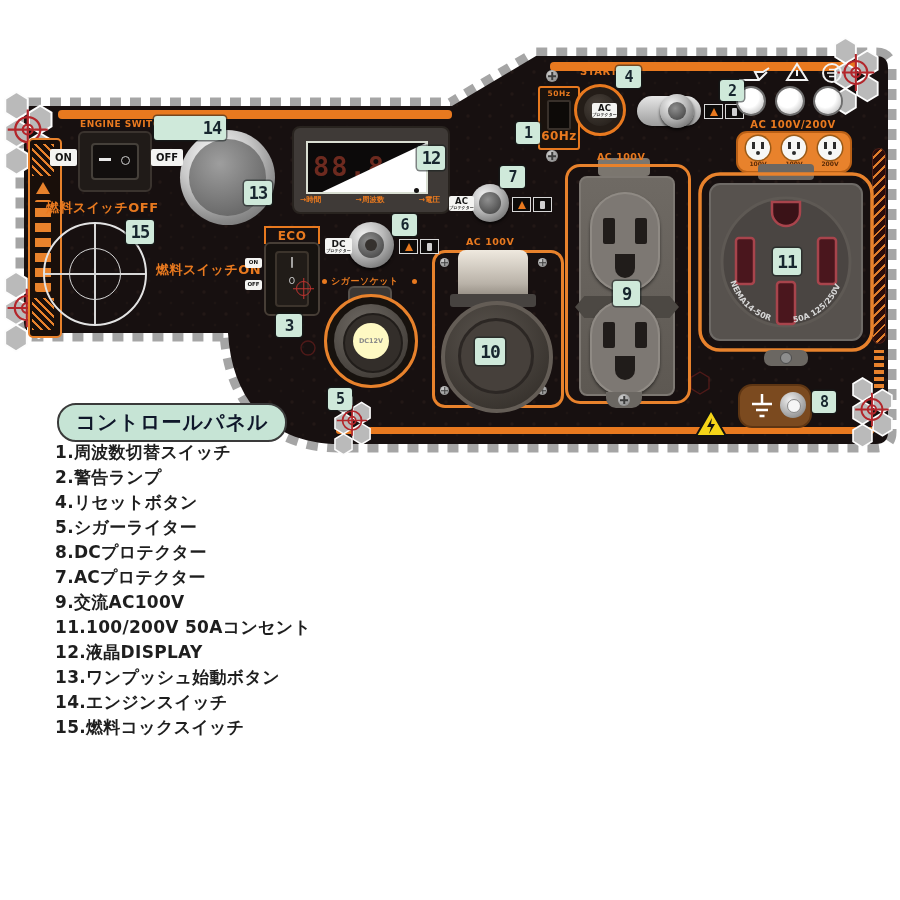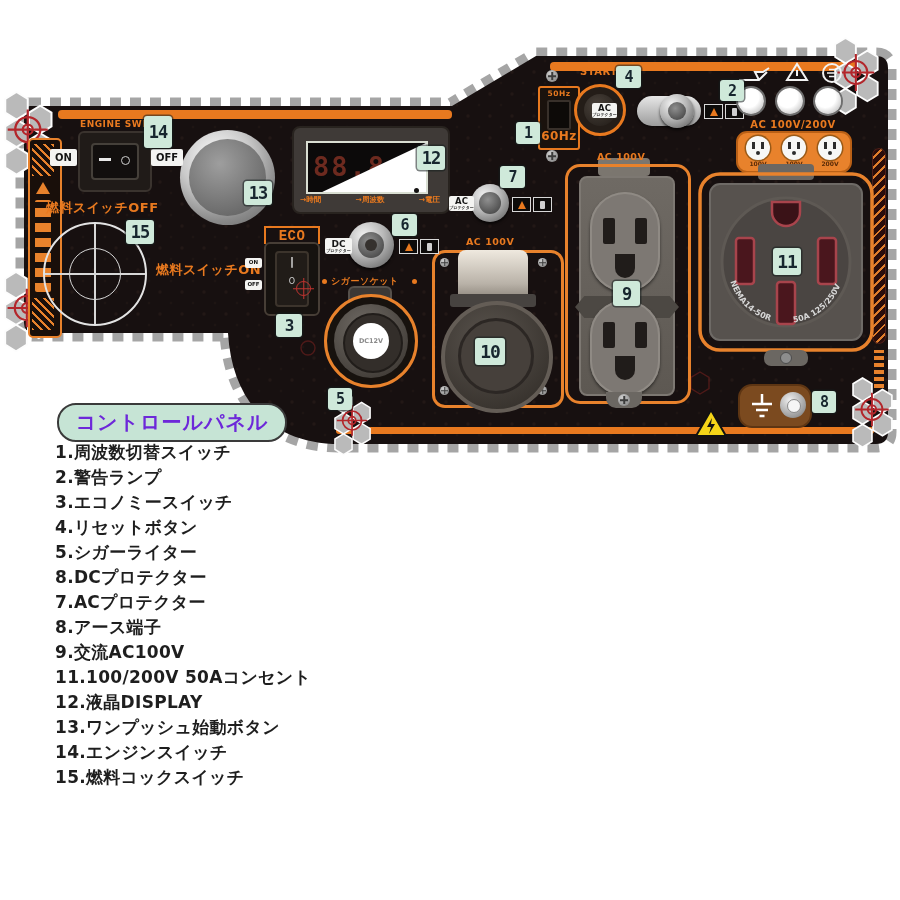--- a/index.html
+++ b/index.html
@@ -33,21 +33,21 @@
   .screw::before,.screw::after{content:"";position:absolute;background:#3c3c3c;}
   .screw::before{left:50%;top:15%;bottom:15%;width:1.5px;transform:translateX(-50%);}
   .screw::after{top:50%;left:15%;right:15%;height:1.5px;transform:translateY(-50%);}
   .crossmark{position:absolute;border:1.5px solid #c13430;border-radius:50%;z-index:12;}
   .crossmark::before,.crossmark::after{content:"";position:absolute;background:#c13430;}
   .crossmark::before{left:50%;top:-4px;bottom:-4px;width:1.5px;transform:translateX(-50%);}
   .crossmark::after{top:50%;left:-4px;right:-4px;height:1.5px;transform:translateY(-50%);}
   
   .pill{position:absolute;left:57px;top:403px;width:226px;height:35px;background:#c6e4d5;
         border:2px solid #3a3a3a;border-radius:19px;display:flex;align-items:center;
-        justify-content:center;font-size:20px;font-weight:bold;color:#6d28d9;letter-spacing:1px;z-index:5;}
+        justify-content:center;font-size:20px;font-weight:bold;color:#0f172a;letter-spacing:1px;z-index:5;}
   .legend{position:absolute;left:55px;top:441px;z-index:5;}
   .legend div{height:25px;font-size:17px;font-weight:bold;color:#1e1e1e;letter-spacing:.3px;}
   
   .oframe{position:absolute;border:3px solid #e8822c;border-radius:15px;z-index:10;}
   .slot{position:absolute;background:#201c1a;border-radius:2px;}
   .lampface{position:absolute;border-radius:50%;
      background:radial-gradient(circle at 40% 35%,#ffffff 45%,#d9d9d9 70%,#9a9a9a);
      box-shadow:0 0 0 2px #6f6f6f;z-index:12;}
   .roundel{position:absolute;width:24px;height:24px;border-radius:50%;background:#f7f7f5;
      box-shadow:0 0 0 1.5px #9a5a17;z-index:13;}
@@ -134,21 +134,21 @@
   <div class="abs" style="left:78px;top:131px;width:70px;height:57px;background:#201b18;
        border:2px solid #3a332e;border-radius:6px;z-index:10;">
     <div class="abs" style="left:11px;top:10px;width:44px;height:33px;background:#120f0e;
          border:2px solid #45403a;border-radius:4px;">
       <div class="abs" style="left:6px;top:13px;width:12px;height:2.5px;background:#e9e9e9;"></div>
       <div class="abs" style="left:28px;top:11px;width:7px;height:7px;border:1.5px solid #cfcfcf;border-radius:50%;"></div>
     </div>
   </div>
   <div class="chip" style="left:50px;top:149px;width:27px;height:17px;font-size:10px;">ON</div>
   <div class="chip" style="left:151px;top:149px;width:32px;height:17px;font-size:10px;">OFF</div>
-  <div class="badge" style="left:144px;top:116px;width:28px;height:32px;font-size:17px;">14</div>
+  <div class="badge" style="left:154px;top:116px;width:28px;height:24px;font-size:17px;padding-left:44px;">14</div>
 
   <div class="abs" style="left:180px;top:130px;width:95px;height:95px;border-radius:50%;z-index:10;
        background:radial-gradient(circle at 38% 30%,#ffffff,#c9c9c9 40%,#8a8a8a 70%,#5f5f5f);"></div>
   <div class="abs" style="left:189px;top:139px;width:77px;height:77px;border-radius:50%;z-index:11;
        background:radial-gradient(circle at 40% 32%,#9e9e9e,#6a6a6a 75%);"></div>
   <div class="badge" style="left:244px;top:181px;width:28px;height:24px;font-size:17px;z-index:31;">13</div>
 
   <div class="abs" style="left:292px;top:126px;width:154px;height:84px;background:#3f3a37;
        border:2px solid #28231f;border-radius:8px;z-index:10;">
     <div class="abs" style="left:12px;top:13px;width:118px;height:49px;background:#0c0a0a;
@@ -173,21 +173,21 @@
        border-radius:50%;z-index:10;">
     <div class="abs" style="left:24px;top:24px;width:50px;height:50px;border:1.5px solid #d7d7d7;border-radius:50%;"></div>
     <div class="abs" style="left:0;top:49px;width:100px;height:1.5px;background:#d7d7d7;"></div>
     <div class="abs" style="left:49px;top:0;width:1.5px;height:100px;background:#d7d7d7;"></div>
   </div>
   <div class="olabel" style="left:156px;top:261px;font-size:13px;">燃料スイッチON</div>
   <div class="badge" style="left:126px;top:220px;width:28px;height:24px;font-size:17px;">15</div>
 
   <div class="abs" style="left:264px;top:226px;width:52px;height:16px;border:2px solid #e8791f;
        border-bottom:none;display:flex;align-items:center;justify-content:center;z-index:10;">
-    <span class="olabel" style="position:static;font-size:14px;font-family:Liberation Mono, monospace;">ECO</span>
+    <span class="olabel" style="position:static;font-size:12px;">ECO</span>
   </div>
   <div class="abs" style="left:264px;top:242px;width:52px;height:70px;background:#16120f;
        border:2px solid #473e36;border-radius:6px;z-index:10;">
     <div class="abs" style="left:9px;top:7px;width:30px;height:52px;background:#211c18;
          border:2px solid #3c342c;border-radius:4px;color:#e9e9e9;text-align:center;">
       <div style="font-size:11px;font-weight:bold;line-height:18px;">|</div>
       <div style="font-size:8px;line-height:22px;color:#cfcfcf;">O</div>
     </div>
   </div>
   <div class="chip" style="left:245px;top:258px;width:17px;height:10px;font-size:5.5px;">ON</div>
@@ -384,37 +384,35 @@
   <div class="abs" style="left:322px;top:279px;width:5px;height:5px;border-radius:50%;background:#e8791f;z-index:12;"></div>
   <div class="abs" style="left:412px;top:279px;width:5px;height:5px;border-radius:50%;background:#e8791f;z-index:12;"></div>
   <div class="crossmark" style="left:296px;top:281px;width:13px;height:13px;"></div>
   <div class="abs" style="left:348px;top:286px;width:40px;height:26px;background:#3c3835;
        border:2px solid #55504b;border-radius:6px;z-index:10;"></div>
   <div class="abs" style="left:324px;top:294px;width:88px;height:88px;border:3px solid #e8822c;
        border-radius:50%;background:#17120e;z-index:11;">
     <div class="abs" style="left:7px;top:7px;width:74px;height:74px;border-radius:50%;
          background:radial-gradient(circle at 40% 32%,#6f6a64,#423d38 80%);"></div>
     <div class="abs" style="left:16px;top:16px;width:56px;height:56px;border-radius:50%;background:#332e2a;border:2px solid #211d1a;"></div>
-    <div class="abs" style="left:26px;top:26px;width:36px;height:36px;border-radius:50%;background:#ffffff;
+    <div class="abs" style="left:26px;top:26px;width:36px;height:36px;border-radius:50%;background:#fef9c3;
          display:flex;align-items:center;justify-content:center;font-size:6.5px;color:#8a8a8a;font-weight:bold;">DC12V</div>
   </div>
   <div class="badge" style="left:328px;top:388px;width:24px;height:22px;font-size:15px;z-index:31;">5</div>
 
   <div class="pill">
     <span>コントロールパネル</span>
   </div>
   <div class="legend">
     <div>1.周波数切替スイッチ</div>
     <div>2.警告ランプ</div>
-    <div>3.エコノミースイッチ</div>
     <div>4.リセットボタン</div>
     <div>5.シガーライター</div>
     <div>8.DCプロテクター</div>
     <div>7.ACプロテクター</div>
-    <div>8.アース端子</div>
     <div>9.交流AC100V</div>
     <div>11.100/200V 50Aコンセント</div>
     <div>12.液晶DISPLAY</div>
     <div>13.ワンプッシュ始動ボタン</div>
     <div>14.エンジンスイッチ</div>
     <div>15.燃料コックスイッチ</div>
   </div>
 
 </div>
 

